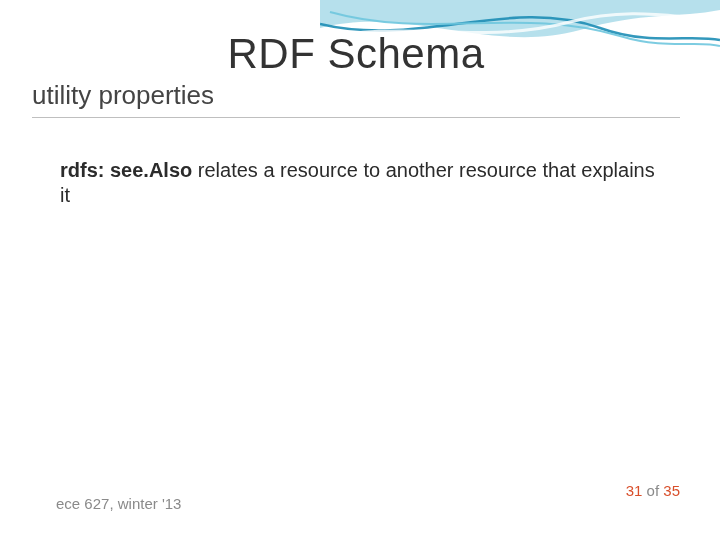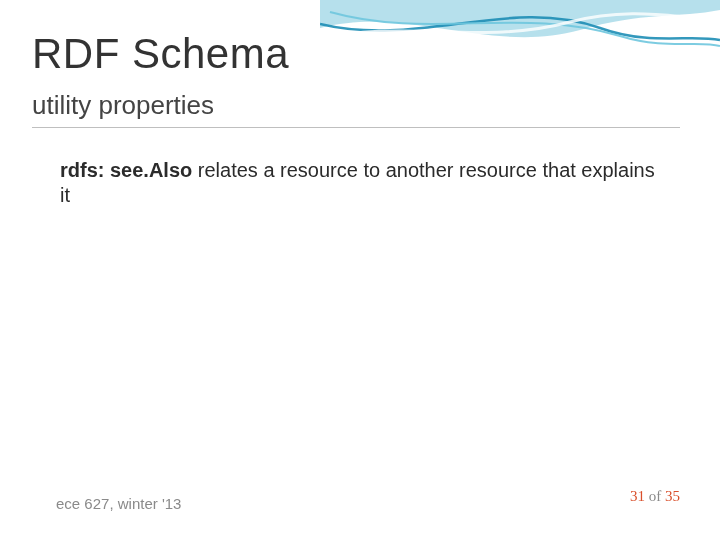--- a/index.html
+++ b/index.html
@@ -18,50 +18,51 @@
   .content {
     position: relative;
     padding: 30px 40px 0 32px;
   }
   .title {
     font-size: 42px;
     font-weight: 400;
     color: #333;
     letter-spacing: 0.5px;
     font-family: "Trebuchet MS", Verdana, sans-serif;
+    text-align: center;
   }
   .subtitle {
     font-size: 26px;
     font-weight: 400;
     color: #444;
-    margin-top: 12px;
+    margin-top: 2px;
     padding-bottom: 6px;
     border-bottom: 1px solid #bfbfbf;
     font-family: "Trebuchet MS", Verdana, sans-serif;
   }
   .body-text {
-    margin-top: 30px;
+    margin-top: 40px;
     padding: 0 20px 0 28px;
     font-size: 20px;
     line-height: 1.25;
     color: #2b2b2b;
   }
   .para { margin-bottom: 10px; }
   .bold { font-weight: 700; }
   .footer {
     position: absolute;
     bottom: 28px;
     left: 40px;
     right: 40px;
     font-family: "Trebuchet MS", Verdana, sans-serif;
     font-size: 15px;
     color: #8a8a8a;
   }
   .footer-left { position: absolute; left: 16px; bottom: 0; }
-  .footer-right { position: absolute; right: 0; bottom: 7px; color: #d94f2b; font-family: Liberation Serif, serif; }
+  .footer-right { position: absolute; right: 0; bottom: 13px; color: #d94f2b; }
   .footer-right .of { color: #8a8a8a; }
 </style>
 </head>
 <body>
 
 <div class="wave-decoration">
   <svg width="400" height="90" viewBox="0 0 400 90">
     <path d="M0 28 C 90 5, 170 55, 260 30 C 320 12, 360 18, 400 10 L400 0 L0 0 Z" fill="#2fa6c9" opacity="0.35"></path>
     <path d="M0 24 C 100 48, 190 -4, 280 28 C 330 46, 370 34, 400 40" fill="none" stroke="#1d8db5" stroke-width="2.5" opacity="0.9"></path>
     <path d="M10 12 C 110 40, 200 6, 300 36 C 345 50, 380 40, 400 46" fill="none" stroke="#6fc6de" stroke-width="2" opacity="0.9"></path>

